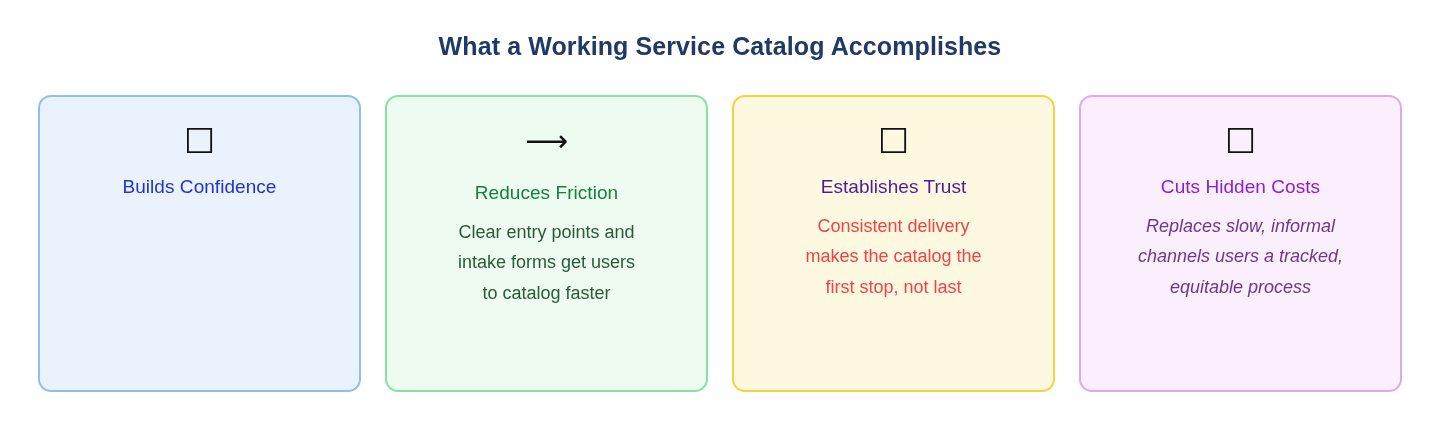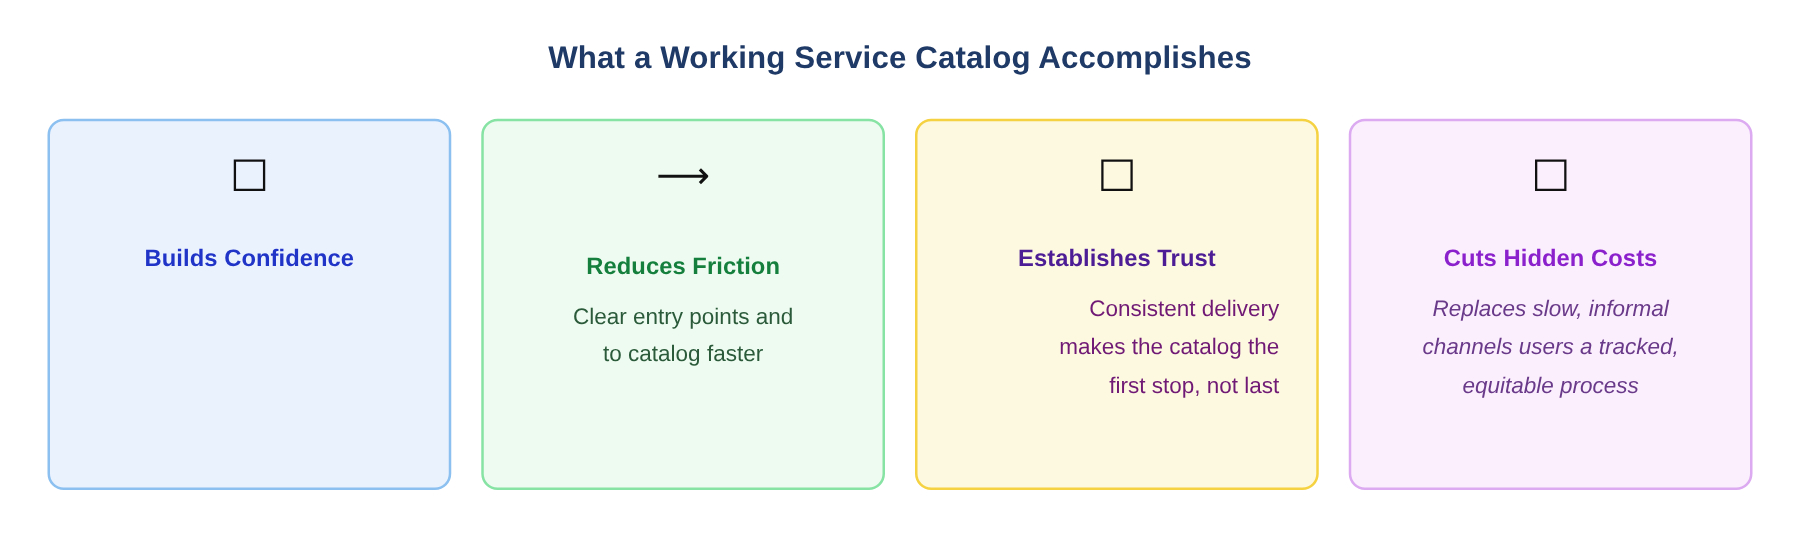--- a/index.html
+++ b/index.html
@@ -62,23 +62,23 @@
     color: #111111;
     display: block;
     font-family: "DejaVu Sans", sans-serif;
   }
   .card-icon.arrow-style {
     font-size: 30px;
     line-height: 46px;
     height: 46px;
   }
   .card-title {
-    margin-top: 38px;
+    margin-top: 17px;
     font-size: 19px;
-    font-weight: bold;
+    font-weight: normal;
     line-height: 24px;
     letter-spacing: 0.05px;
   }
   .card-body {
     margin-top: 12px;
     font-size: 18px;
     line-height: 30.4px;
     text-align: center;
     width: 260px;
   }
@@ -92,21 +92,21 @@
   .card-yellow { background: #fdf8e0; border-color: #f5d242; }
   .card-purple { background: #fbeefd; border-color: #dbaaf0; }
 
   .title-blue   { color: #2034c8; }
   .title-green  { color: #15803d; }
   .title-yellow { color: #4c1d95; }
   .title-purple { color: #8b21cc; }
 
   .body-blue   { color: #2c3e5c; }
   .body-green  { color: #2a5a3a; }
-  .body-yellow { color: #701a75; text-align: right; }
+  .body-yellow { color: #ef4444; }
   .body-purple { color: #6a3a8a; font-style: italic; }
 </style>
 </head>
 <body>
 
 <div class="page">
 
   <div class="page-title">What a Working Service Catalog Accomplishes</div>
 
   <div class="cards-row">
@@ -114,20 +114,21 @@
     <div class="card card-blue">
       <span class="card-icon">□</span>
       <div class="card-title title-blue">Builds Confidence</div>
     </div>
 
     <div class="card card-green">
       <span class="card-icon arrow-style">⟶</span>
       <div class="card-title title-green">Reduces Friction</div>
       <div class="card-body body-green">
         <span class="bline">Clear entry points and</span>
+        <span class="bline">intake forms get users</span>
         <span class="bline">to catalog faster</span>
       </div>
     </div>
 
     <div class="card card-yellow">
       <span class="card-icon">□</span>
       <div class="card-title title-yellow">Establishes Trust</div>
       <div class="card-body body-yellow">
         <span class="bline">Consistent delivery</span>
         <span class="bline">makes the catalog the</span>

